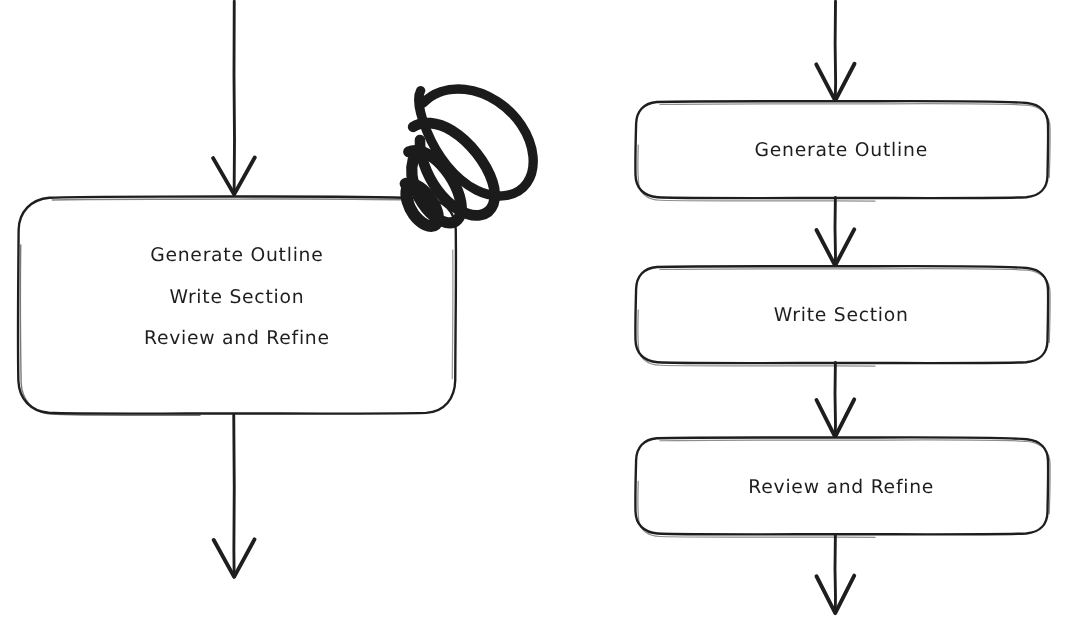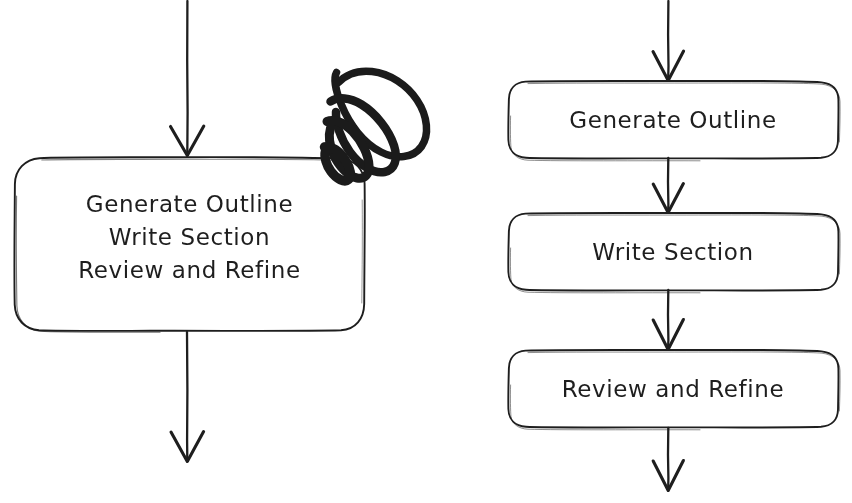--- a/index.html
+++ b/index.html
@@ -25,21 +25,21 @@
     left: 0;
     top: 0;
     width: 852px;
     height: 503px;
     overflow: visible;
   }
   .node-label {
     position: absolute;
     color: #1e1e1e;
     font-family: "DejaVu Sans", "Liberation Sans", sans-serif;
-    font-size: 23px;
+    font-size: 15px;
     letter-spacing: 0.6px;
     line-height: 31px;
     text-align: center;
     white-space: pre;
     pointer-events: none;
     -webkit-font-smoothing: antialiased;
   }
   .node-label.multi {
     line-height: 33px;
   }

